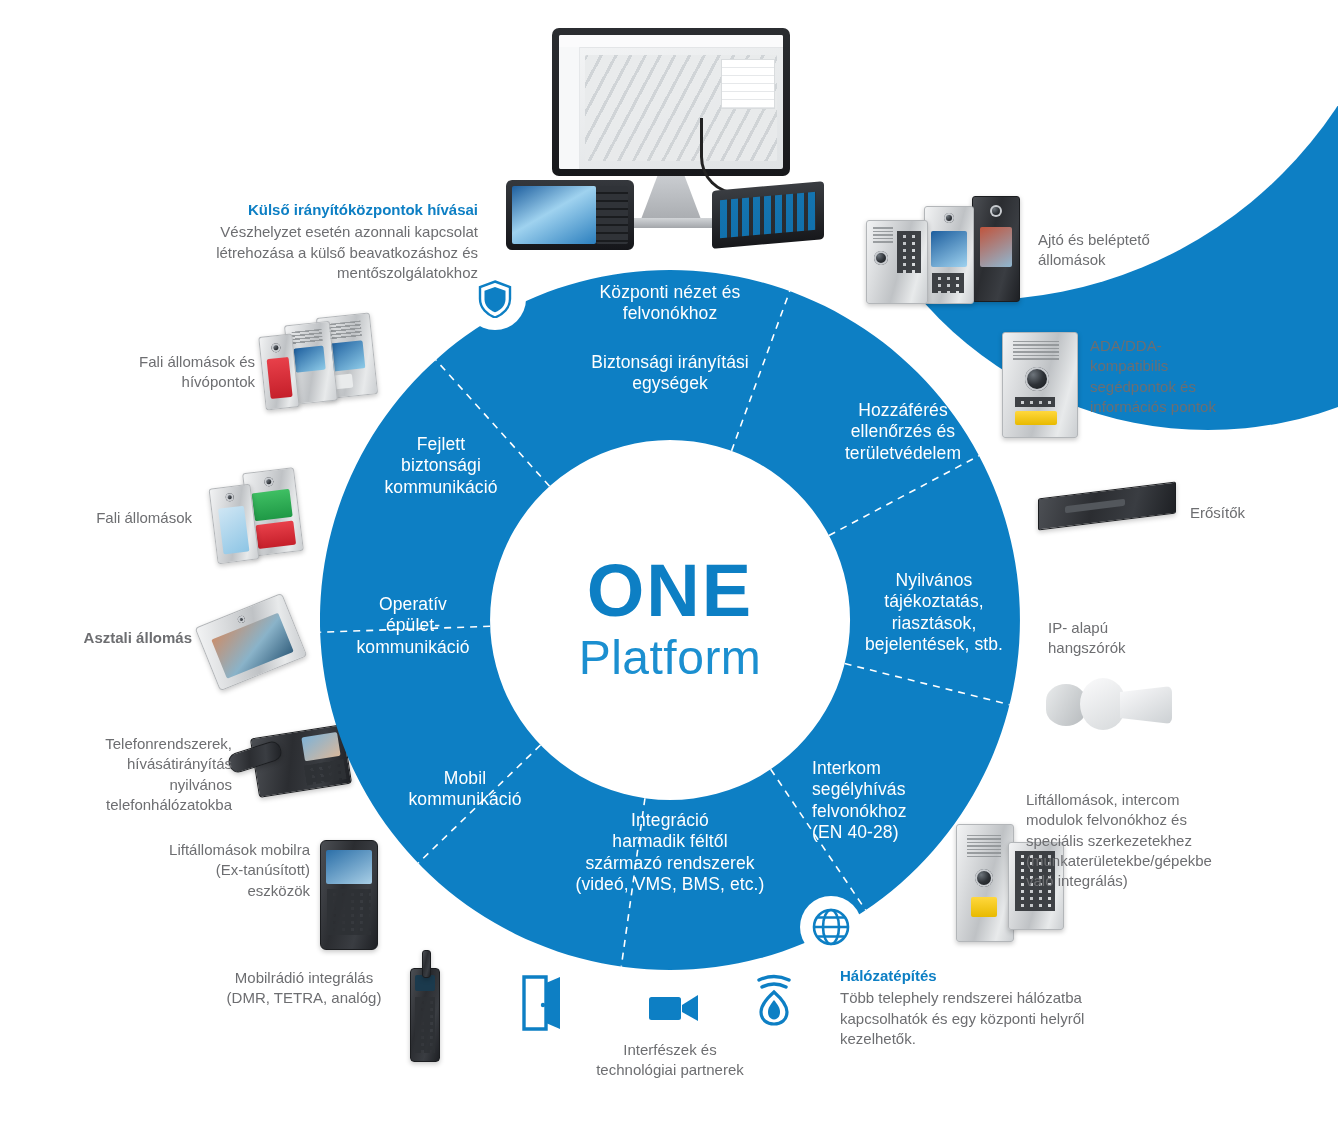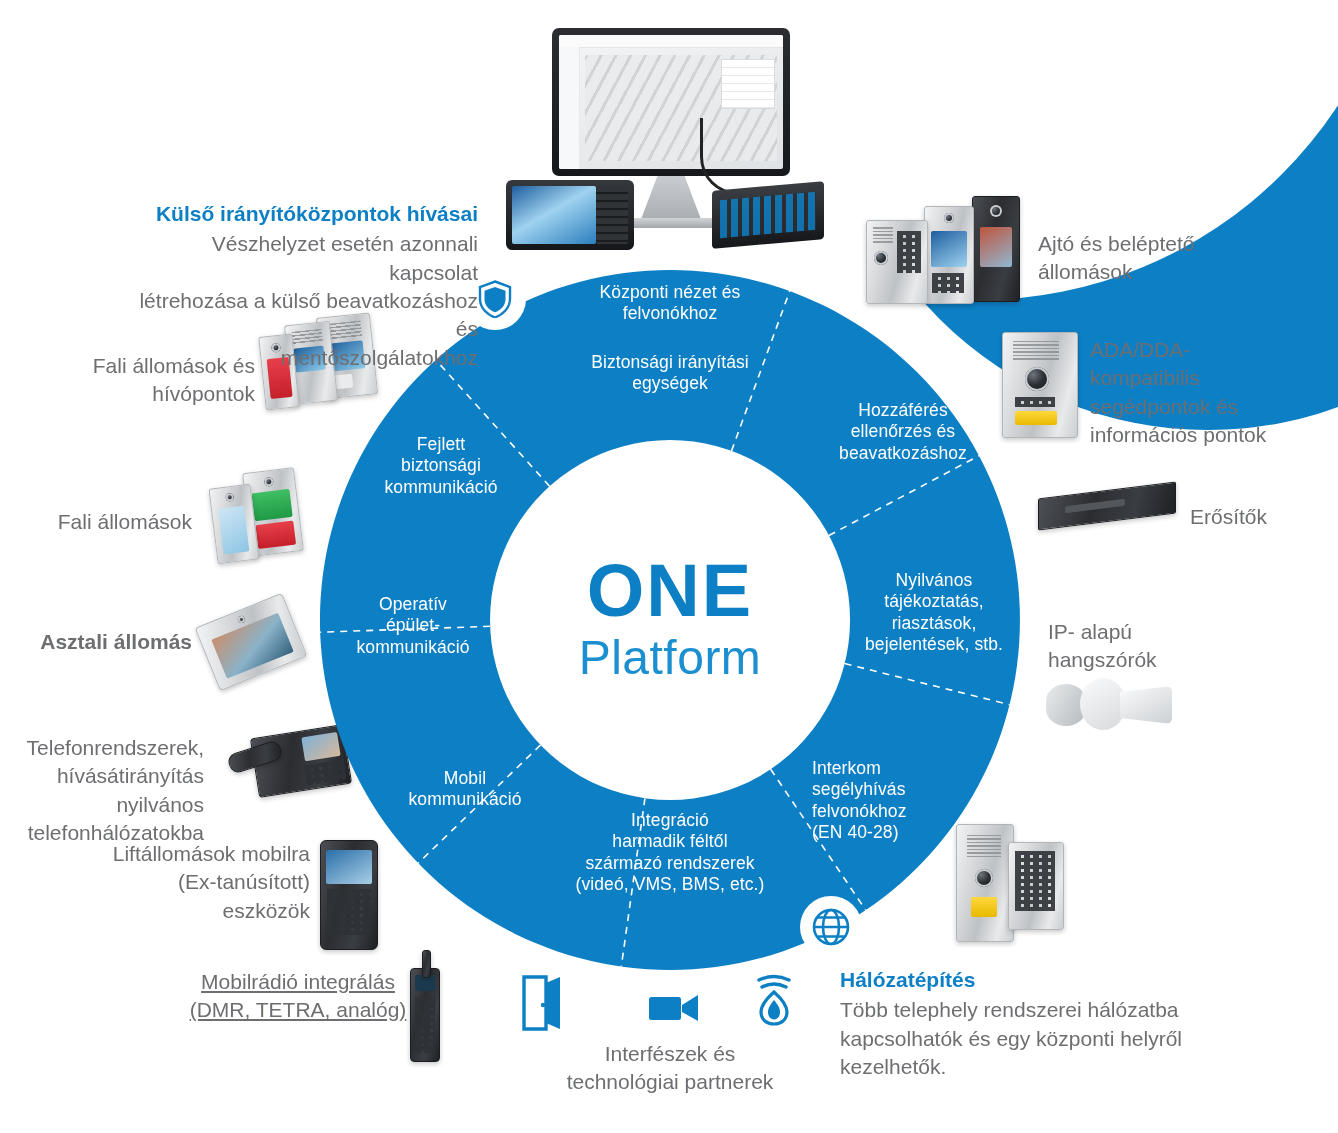--- a/index.html
+++ b/index.html
@@ -33,21 +33,21 @@
   .core-one{font-size:74px;font-weight:700;color:#0d7fc4;letter-spacing:2px;line-height:1;}
   .core-platform{font-size:48px;font-weight:300;color:#1b8fd0;letter-spacing:.5px;line-height:1.15;margin-top:2px;}
 
   
   .badge{position:absolute;width:62px;height:62px;border-radius:50%;background:#ffffff;
     display:flex;align-items:center;justify-content:center;}
   .badge.shield{left:464px;top:268px;}
   .badge.globe{left:800px;top:896px;}
 
   
-  .note{position:absolute;font-size:21px;line-height:1.35;color:#6d6e71;}
+  .note{position:absolute;font-size:15px;line-height:1.35;color:#6d6e71;}
   .note .hd{display:block;font-weight:700;color:#0d7fc4;margin-bottom:2px;}
   .note.r{text-align:right;}
   .note.l{text-align:left;}
   .note.c{text-align:center;}
 
   
   .prod{position:absolute;}
   .panel{
     position:absolute;border-radius:3px;
     background:linear-gradient(105deg,#f2f3f4 0%,#d9dbdd 28%,#bfc2c5 55%,#e8eaeb 80%,#cbced1 100%);
@@ -267,21 +267,21 @@
       </g>
     </svg>
   </div>
 
   <div class="seg-label" style="left: 540px; top: 282px; width: 260px; white-space: pre-line;">Központi nézet és
 felvonókhoz</div>
   <div class="seg-label" style="left: 540px; top: 352px; width: 260px; white-space: pre-line;">Biztonsági irányítási
 egységek</div>
   <div class="seg-label" style="left: 808px; top: 400px; width: 190px; white-space: pre-line;">Hozzáférés
 ellenőrzés és
-beavatkozáshoz</div>
+területvédelem</div>
   <div class="seg-label" style="left: 836px; top: 570px; width: 196px; white-space: pre-line;">Nyilvános
 tájékoztatás,
 riasztások,
 bejelentések, stb.</div>
   <div class="seg-label" style="left: 812px; top: 758px; width: 170px; text-align: left; white-space: pre-line;">Interkom
 segélyhívás
 felvonókhoz
 (EN 40-28)</div>
   <div class="seg-label" style="left: 520px; top: 810px; width: 300px; white-space: pre-line;">Integráció
 harmadik féltől
@@ -327,39 +327,44 @@
     <span class="hd">Hálózatépítés</span>
     <span style="white-space: pre-line;">Több telephely rendszerei hálózatba
 kapcsolhatók és egy központi helyről
 kezelhetők.</span>
   </div>
 
   <div class="note r" style="left: 40px; top: 352px; width: 215px; white-space: pre-line;">Fali állomások és
 hívópontok</div>
   <div class="note r" style="left:12px;top:508px;width:180px;">Fali állomások</div>
   <div class="note r" style="left:12px;top:628px;width:180px;font-weight:bold;">Asztali állomás</div>
-  <div class="note r" style="left: 4px; top: 734px; width: 200px; white-space: pre-line;">Telefonrendszerek,
+  <div class="note r" style="left: 32px; top: 734px; width: 200px; white-space: pre-line;">Telefonrendszerek,
 hívásátirányítás
 nyilvános
 telefonhálózatokba</div>
   <div class="note r" style="left: 100px; top: 840px; width: 210px; white-space: pre-line;">Liftállomások mobilra
 (Ex-tanúsított)
 eszközök</div>
-  <div class="note c" style="left: 188px; top: 968px; width: 220px; white-space: pre-line; text-decoration: underline;">Mobilrádió integrálás
+  <div class="note c" style="left: 194px; top: 968px; width: 220px; white-space: pre-line;">Mobilrádió integrálás
 (DMR, TETRA, analóg)</div>
 
   <div class="note l" style="left: 1038px; top: 230px; width: 230px; white-space: pre-line;">Ajtó és beléptető
 állomások</div>
   <div class="note l" style="left: 1090px; top: 336px; width: 230px; white-space: pre-line;">ADA/DDA-
 kompatibilis
 segédpontok és
 információs pontok</div>
   <div class="note l" style="left:1190px;top:503px;width:140px;">Erősítők</div>
   <div class="note l" style="left: 1048px; top: 618px; width: 160px; white-space: pre-line;">IP- alapú
 hangszórók</div>
+  <div class="note l" style="left: 1026px; top: 790px; width: 296px; white-space: pre-line;">Liftállomások, intercom
+modulok felvonókhoz és
+speciális szerkezetekhez
+(munkaterületekbe/gépekbe
+való integrálás)</div>
 
   <div style="position:absolute;left:520px;top:975px;">
     <svg width="44" height="56" viewBox="0 0 44 56">
       <path d="M4 2 H26 V54 H4 Z" fill="none" stroke="#0d7fc4" stroke-width="3.4"></path>
       <path d="M26 8 L40 2 V54 L26 48 Z" fill="#0d7fc4"></path>
       <circle cx="23" cy="30" r="2.2" fill="#0d7fc4"></circle>
     </svg>
   </div>
   <div style="position:absolute;left:648px;top:992px;">
     <svg width="52" height="32" viewBox="0 0 52 32">

